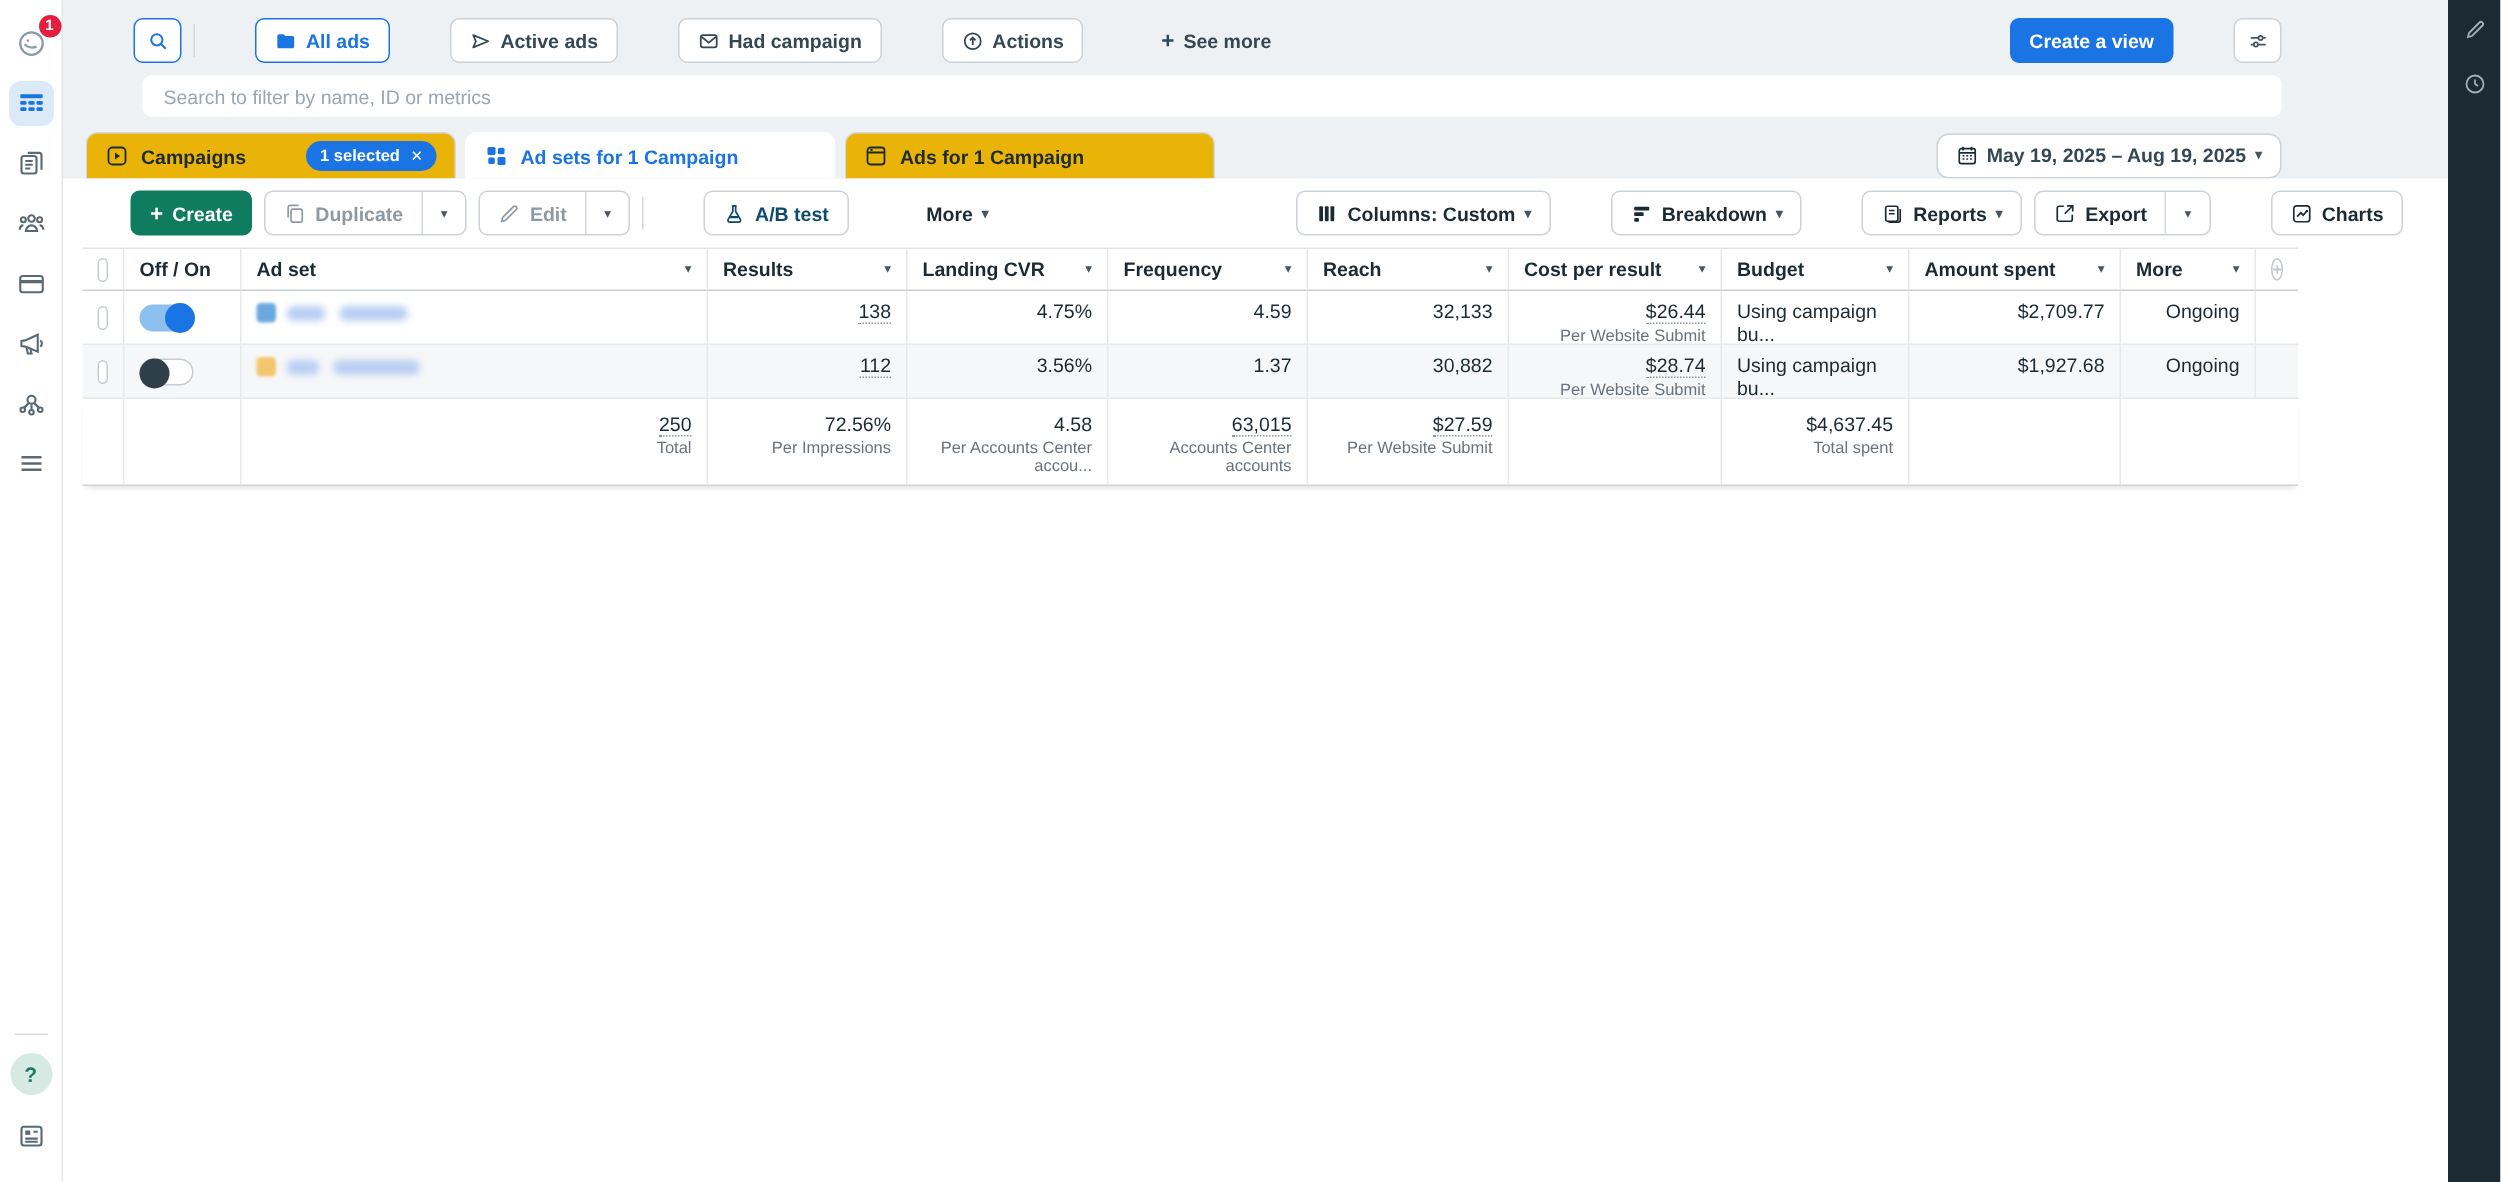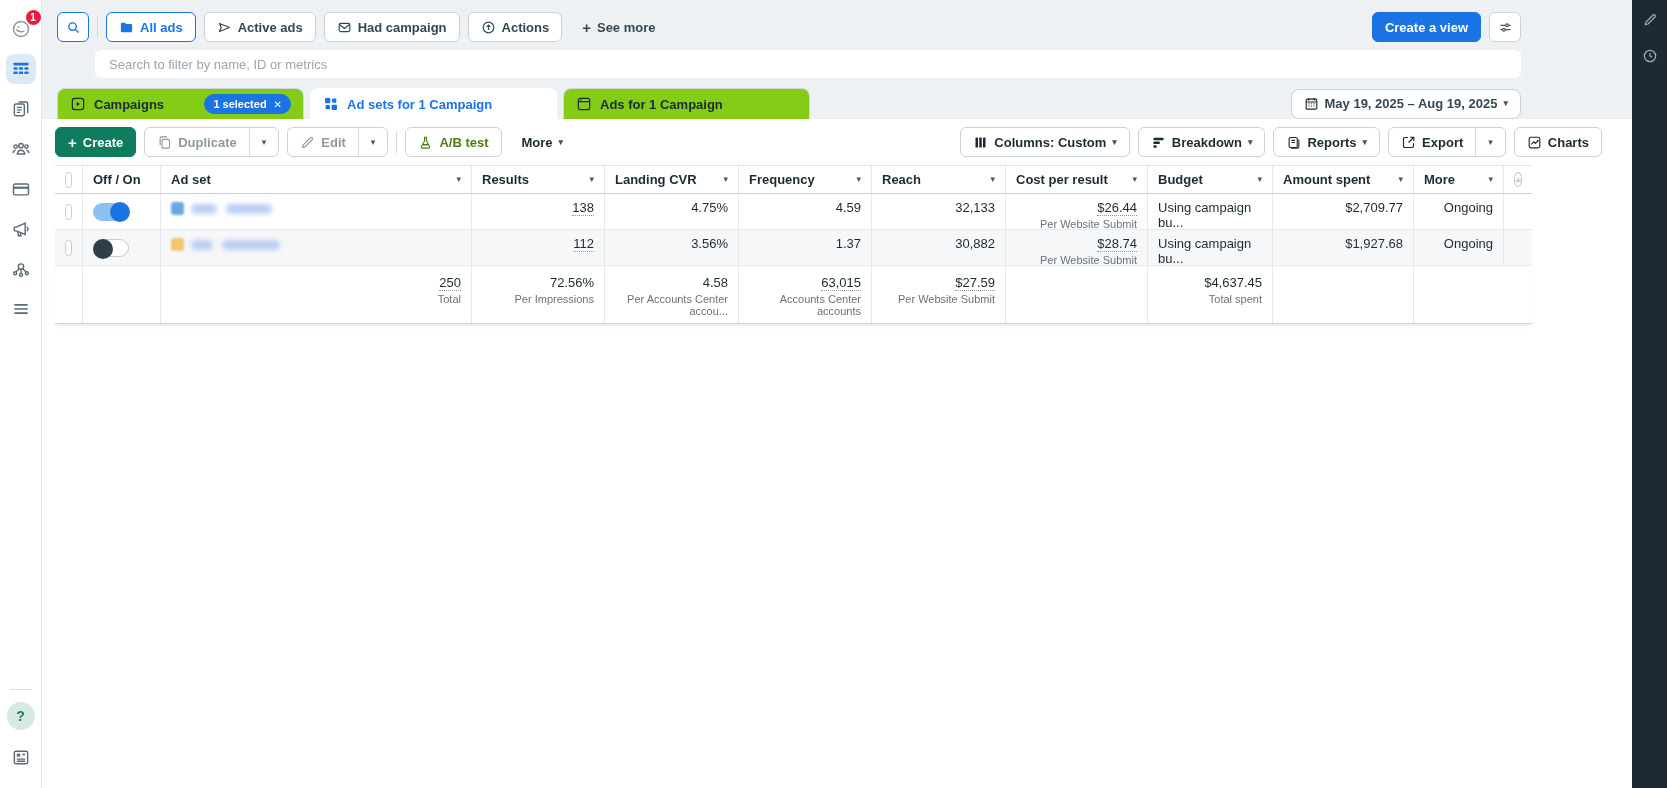--- a/index.html
+++ b/index.html
@@ -20,37 +20,37 @@
   
   .right-rail { width:35px; background:#1c2b33; display:flex; flex-direction:column; align-items:center; padding-top:8px; flex-shrink:0; }
   .rrail-item { width:24px; height:24px; margin-bottom:12px; display:flex; align-items:center; justify-content:center; color:#9fb0ba; cursor:pointer; }
   .rrail-item svg { width:16px; height:16px; }
 
   
   .main { flex:1; display:flex; flex-direction:column; min-width:0; }
   .top-zone { padding:12px 111px 0 15px; }
 
   .filter-row { display:flex; align-items:center; gap:8px; height:30px; }
-  .btn { display:inline-flex; align-items:center; gap:6px; height:30px; padding:0 12px; background:#fff; border:1px solid #ccd2d8; border-radius:6px; font-size:13px; font-weight:bold; color:#344854; cursor:pointer; white-space:nowrap; }
+  .btn { display:inline-flex; align-items:center; gap:6px; height:30px; padding:0 12px; background:#fff; border:1px solid #ccd2d8; border-radius:6px; font-size:13px; font-weight:bold; color:#344854; cursor:pointer; white-space:nowrap;margin-left:32px; }
   .btn svg { width:15px; height:15px; }
   .icon-only { width:32px; justify-content:center; padding:0; }
   .blue-outline { border:1px solid #1b74e4; color:#1b74e4; }
   .chip-active { border:1px solid #1b74e4; color:#1b74e4; }
   .borderless { border:none; background:transparent; }
   .vdiv { width:1px; height:22px; background:#d4d9de; }
   .spacer { flex:1; }
   .btn-primary { background:#1b74e4; border:1px solid #1b74e4; color:#fff; }
   .plus-glyph { font-size:15px; font-weight:bold; line-height:1; }
 
   .search-row { margin-top:8px;padding-left:38px; }
   .search-input { width:100%; height:28px; border:none; border-radius:6px; background:#fff; padding:0 14px; font-size:13px; color:#1c2b33; outline:none; font-family:inherit; }
   .search-input::placeholder { color:#9aa6b0; }
 
   .tabs-row { display:flex; align-items:flex-end; gap:6px; margin-top:10px; padding:0; }
-  .tab { display:flex; align-items:center; gap:8px; height:31px; width:247px; padding:0 12px; background:#84cc16; border:1px solid #d3d8dd; border-bottom:none; border-radius:8px 8px 0 0; font-weight:bold; cursor:pointer; color:#1c2b33; }
+  .tab { display:flex; align-items:center; gap:8px; height:31px; width:247px; padding:0 12px; background:#eab308; border:1px solid #d3d8dd; border-bottom:none; border-radius:8px 8px 0 0; font-weight:bold; cursor:pointer; color:#1c2b33; }
   .tab svg { width:16px; height:16px; flex-shrink:0; }
   .tab.active { background:#fff; border-color:transparent; color:#1b74e4; }
   .sel-badge { display:inline-flex; align-items:center; gap:7px; background:#1b74e4; color:#fff; border-radius:12px; font-size:11px; font-weight:bold; height:20px; padding:0 9px; margin-left:auto; }
   .sel-badge .x { cursor:pointer; font-size:10px; }
   .date-btn { margin-left:auto; height:30px; border-radius:8px; align-self:center; }
   .caret { font-size:9px; color:#46555f; line-height:1; }
 
   
   .panel { background:#fff; flex:1; display:flex; flex-direction:column; min-height:0; }
   .toolbar { display:flex; align-items:center; gap:8px; padding:8px 30px 8px 13px; }
@@ -293,21 +293,21 @@
             <svg viewBox="0 0 24 24" fill="none" stroke="currentColor" stroke-width="1.8" width="15" height="15">
                 <path d="M4 20l1-4L16.5 4.5a2 2 0 012.8 0l.2.2a2 2 0 010 2.8L8 19z"></path>
               </svg>
             <span>Edit</span>
           </span>
           <span class="seg disabled-look">
             <span class="caret">▾</span>
           </span>
         </div>
         <div class="vdiv"></div>
-        <button class="btn" style="color:#4d7c0f;">
+        <button class="btn" style="color:#0c4a6e;">
           <svg viewBox="0 0 24 24" fill="none" stroke="currentColor" stroke-width="1.8">
               <path d="M9.5 3.5h5M10.5 3.5v6L5.5 18a2 2 0 001.8 3h9.4a2 2 0 001.8-3l-5-8.5v-6"></path>
               <path d="M7.5 15.5h9" stroke-width="2.4"></path>
             </svg>
           <span>A/B test</span>
         </button>
         <button class="btn borderless" style="color:#1c2b33;">
           <span>More</span>
           <span class="caret">▾</span>
         </button>

